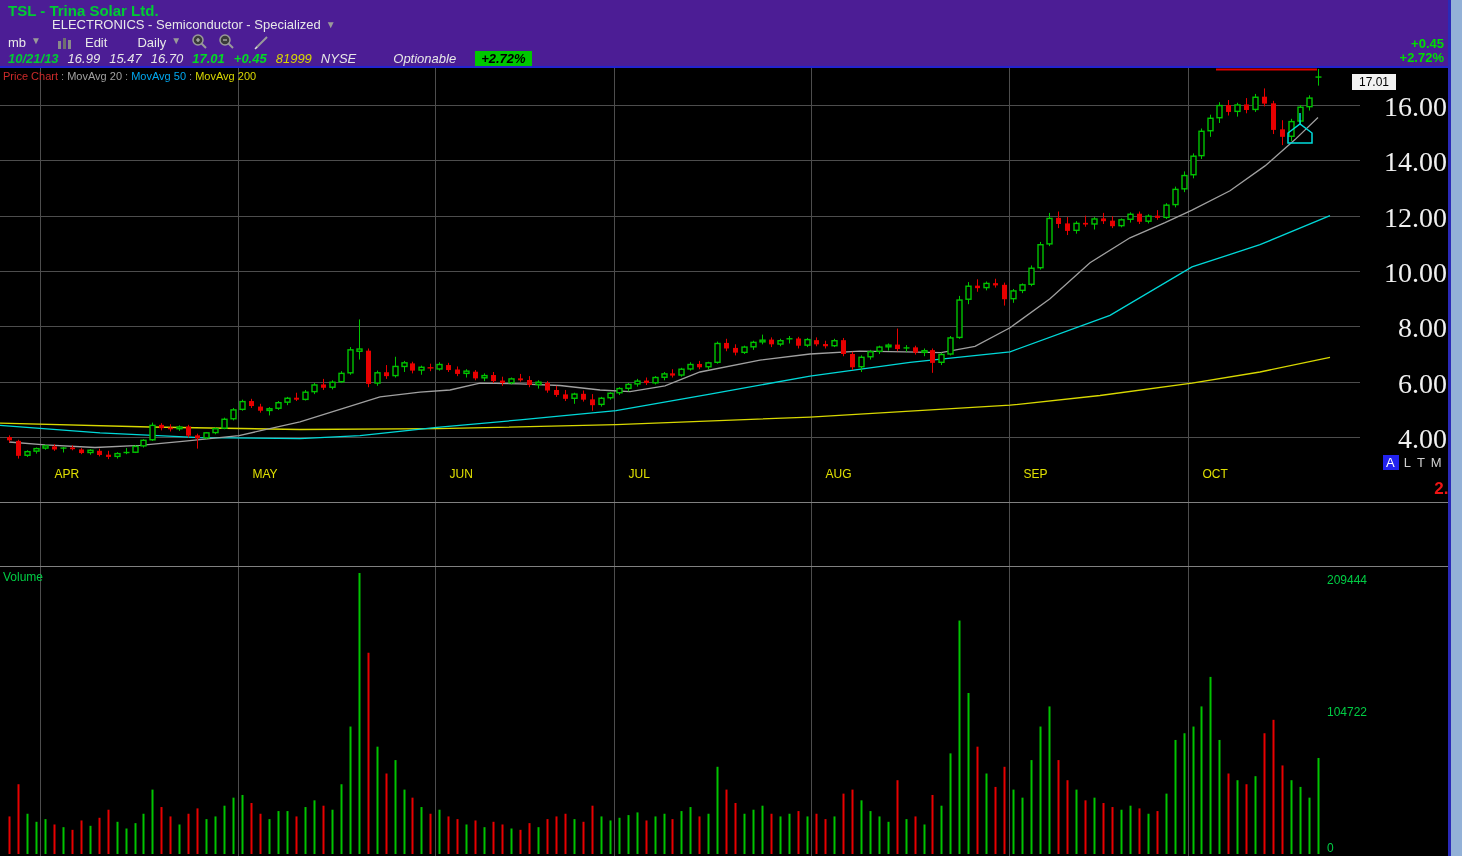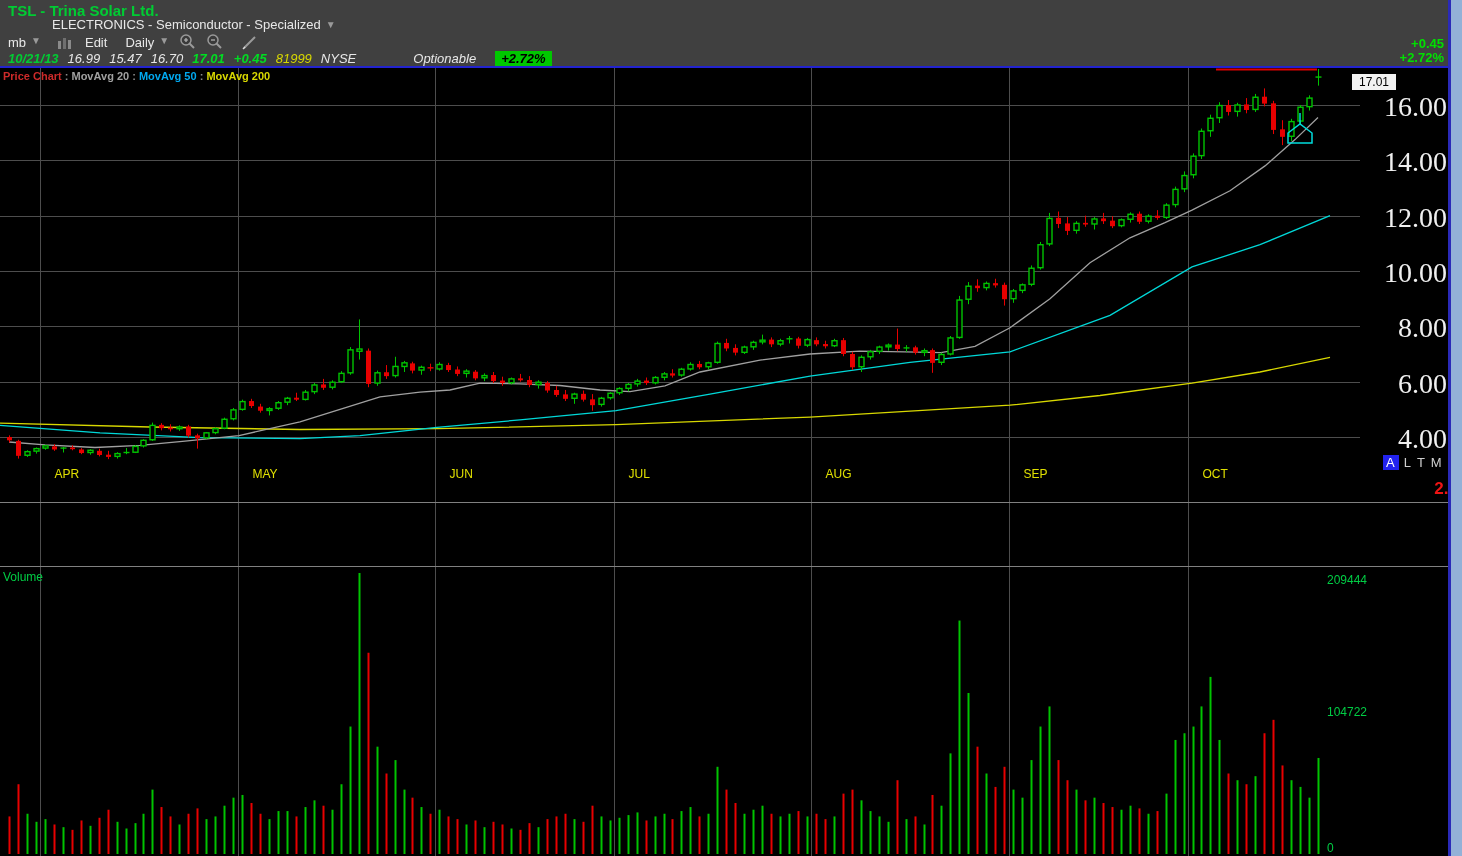--- a/index.html
+++ b/index.html
@@ -1,41 +1,41 @@
 <!DOCTYPE html>
 <html><head>
 <meta charset="utf-8">
 <style>
   html,body{margin:0;padding:0;background:#000;}
   body{width:1462px;height:856px;position:relative;overflow:hidden;
        font-family:"Liberation Sans", sans-serif; -webkit-font-smoothing:none;}
   .abs{position:absolute;}
   
-  #header{left:0;top:0;width:1462px;height:66px;background:#404040;z-index:5;}
+  #header{left:0;top:0;width:1462px;height:66px;background:#4c1d95;z-index:5;}
   #title-row{left:8px;top:2px;font-size:15px;font-weight:bold;color:#00cc33;white-space:nowrap;}
   #sector-row{left:8px;top:17px;font-size:13px;color:#e8e8e8;white-space:nowrap;margin-left:44px;}
   .dd-arrow{display:inline-block;margin-left:5px;color:#9a9a9a;font-size:10px;vertical-align:1px;}
   #toolbar{left:8px;top:33px;height:18px;display:flex;align-items:center;color:#e8e8e8;font-size:13px;}
   .tb-item{margin-right:10px;display:flex;align-items:flex-start;cursor:default;white-space:nowrap;}
   .tb-icon{display:inline-block;margin-right:2px;}
   #quote-row{left:8px;top:50px;height:16px;display:flex;align-items:center;font-size:13px;white-space:nowrap;font-style:italic;}
   .q{margin-right:9px;}
   .q-date{color:#00cc33;font-weight:bold;}
   .q-w{color:#e8e8e8;}
   .q-close{color:#00dd22;font-weight:bold;}
   .q-chg{color:#00dd22;font-weight:bold;}
   .q-vol{color:#d8d800;}
-  .q-opt{color:#e8e8e8;margin-left:48px;}
+  .q-opt{color:#e8e8e8;margin-left:28px;}
   .q-badge{background:#00c800;color:#000;font-weight:bold;padding:0 6px;margin-left:10px;}
   #chg-top{right:18px;top:37px;text-align:right;color:#00e000;font-size:13px;font-weight:bold;line-height:14px;z-index:6;}
   
   #top-border{left:0;top:66px;width:1462px;height:2px;background:#2323cf;z-index:4;}
   #right-border-line{right:11px;top:0;width:3px;height:856px;background:#2a2ab8;z-index:6;}
   #right-border-strip{right:0;top:0;width:11px;height:856px;background:#93b1d7;z-index:6;}
-  #legend{left:3px;top:70px;font-size:11px;z-index:3;white-space:nowrap;font-weight:bold;}
+  #legend{left:3px;top:70px;font-size:11px;z-index:3;white-space:nowrap;}
   .lg-price{color:#cc2a2a;}
   .lg-sep{color:#8a8a8a;}
   .lg-20{color:#a0a0a0;}
   .lg-50{color:#00a8f0;}
   .lg-200{color:#d8d800;}
   #last-price-box{left:1352px;top:74px;width:44px;height:16px;background:#f2f2f2;color:#000;
      font-size:12px;text-align:center;line-height:16px;z-index:3;}
   #altml{left:1383px;top:455px;z-index:3;font-size:13px;color:#cfcfcf;display:flex;align-items:center;}
   #altml .zp{margin-right:3px;padding:0 1px;letter-spacing:1px;cursor:default;}
   #altml .zp-a{background:#2222ee;color:#fff;padding:0 3px;margin-right:4px;}
@@ -61,21 +61,21 @@
     <span class="tb-item" style="margin-left:6px;">
       <svg class="tb-icon" width="16" height="14">
         <rect x="1" y="6" width="3" height="8" fill="#8a8a8a"></rect>
         <rect x="6" y="3" width="3" height="11" fill="#6f6f6f"></rect>
         <rect x="11" y="5" width="3" height="9" fill="#8a8a8a"></rect>
       </svg>
     </span>
     <span class="tb-item">
         <span>Edit</span>
       </span>
-    <span class="tb-item" style="margin-left:8px;">
+    <span class="tb-item" style="margin-left:20px;">
         <span>Daily</span>
         <span class="dd-arrow">▼</span>
       </span>
     <span class="tb-item">
       <svg width="17" height="16">
         <circle cx="7" cy="6" r="5" fill="#3a3a3a" stroke="#9a9a9a" stroke-width="1.5"></circle>
         <path d="M7 4v4M5 6h4" stroke="#bbb" stroke-width="1.2"></path>
         <line x1="10.5" y1="9.5" x2="15" y2="14" stroke="#9a9a9a" stroke-width="2"></line>
       </svg>
     </span>

